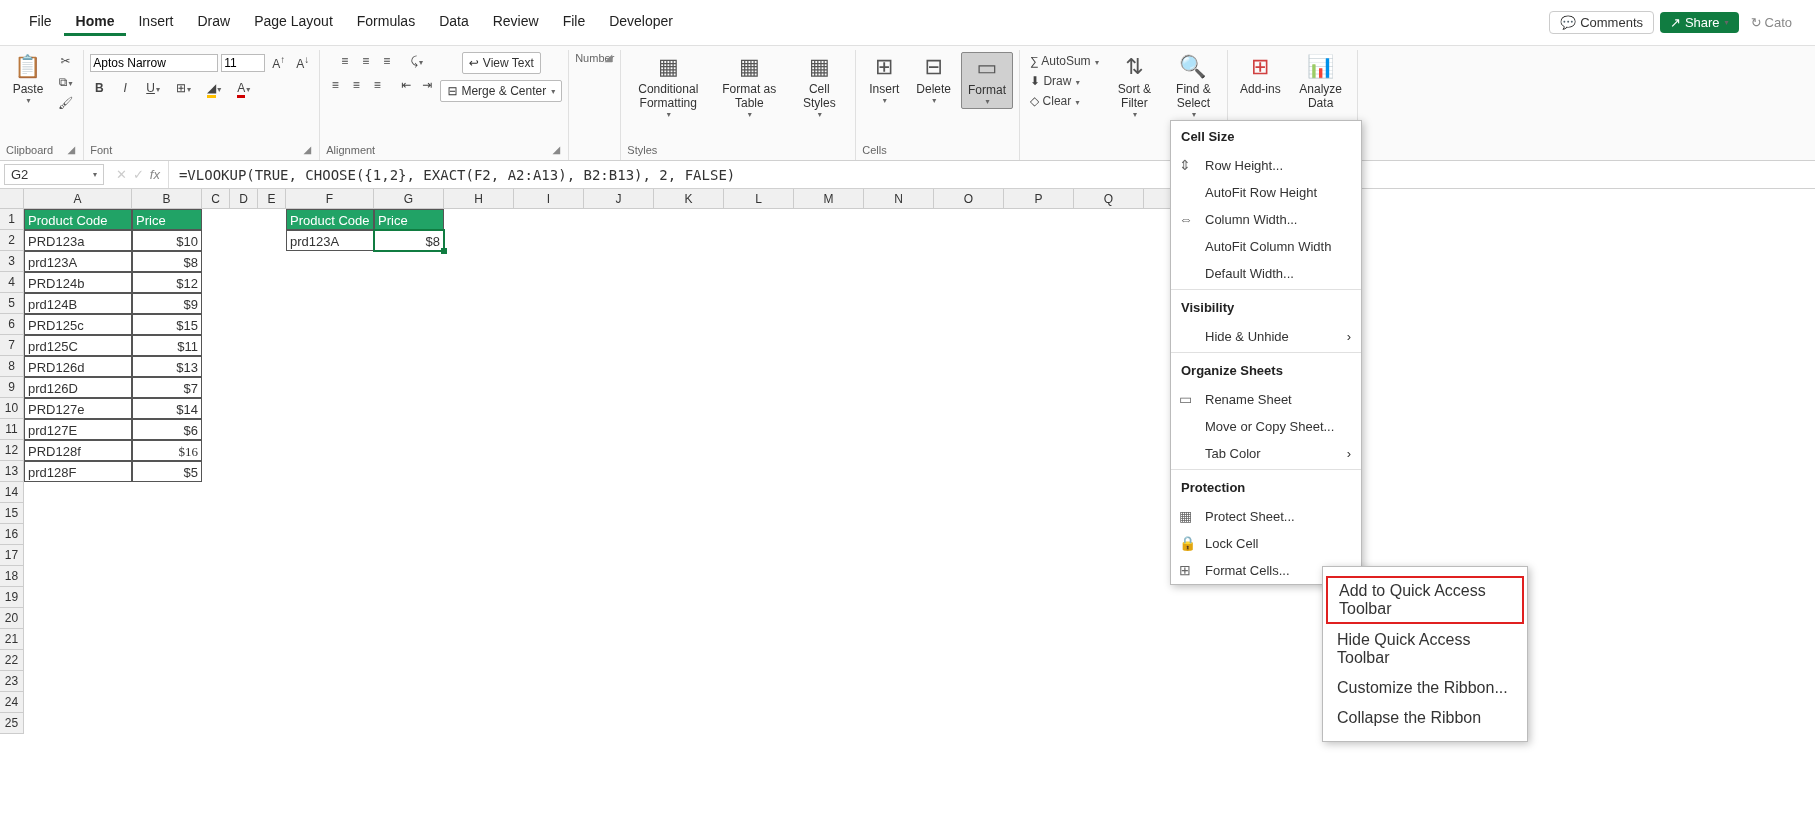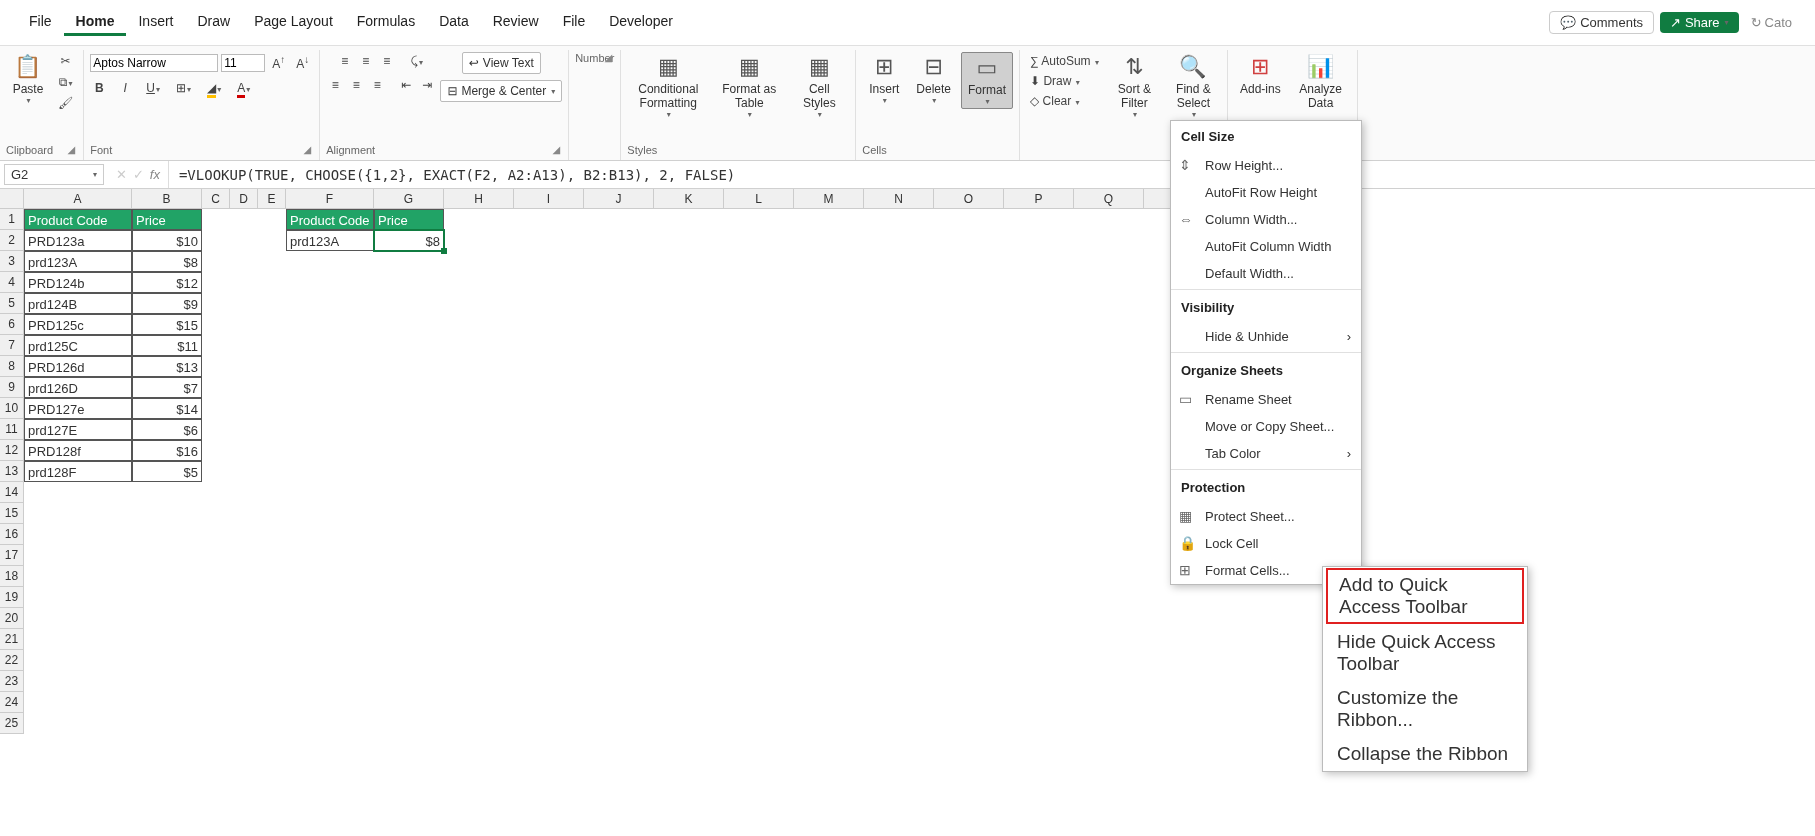--- a/index.html
+++ b/index.html
@@ -53,21 +53,21 @@
 .sel-handle { position:absolute; width:6px; height:6px; background:#107c41; }
 
 
 .format-menu { position:absolute; left:1170px; top:120px; width:192px; background:#fff; border:1px solid #bbb; box-shadow:2px 2px 8px rgba(0,0,0,0.25); font-size:13px; z-index:50; }
 .format-menu .sect { font-weight:600; padding:8px 10px; background:#fff; color:#222; }
 .format-menu .mi { padding:6px 10px 6px 34px; position:relative; cursor:pointer; display:flex; justify-content:space-between; align-items:center; }
 .format-menu .mi .mic { position:absolute; left:8px; top:5px; font-size:14px; color:#666; }
 .format-menu .sep { height:1px; background:#e0e0e0; margin:2px 0; }
 
 
-.ctx-menu { position:absolute; left:1322px; top:566px; width:206px; background:#fff; border:1px solid #bbb; box-shadow:2px 2px 8px rgba(0,0,0,0.25); font-size:19px; z-index:60; padding:0 0; }
+.ctx-menu { position:absolute; left:1322px; top:566px; width:206px; background:#fff; border:1px solid #bbb; box-shadow:2px 2px 8px rgba(0,0,0,0.25); font-size:16px; z-index:60; padding:8px 0; }
 .ctx-menu .ci { padding:6px 14px; cursor:pointer; }
 .ctx-menu .ci.hl { border:2px solid #e02020; margin:1px 3px; padding:4px 11px; }
 .u { text-decoration:underline; }
 </style>
 </head>
 <body>
 
 <div class="menubar">
   <div id="tabs-container" style="display: flex;">
       <div class="tab">File</div>
@@ -333,21 +333,21 @@
       <div class="cell bord r" style="left: 108px; top: 126px; width: 70px;">$11</div>
       <div class="cell bord" style="left: 0px; top: 147px; width: 108px;">PRD126d</div>
       <div class="cell bord r" style="left: 108px; top: 147px; width: 70px;">$13</div>
       <div class="cell bord" style="left: 0px; top: 168px; width: 108px;">prd126D</div>
       <div class="cell bord r" style="left: 108px; top: 168px; width: 70px;">$7</div>
       <div class="cell bord" style="left: 0px; top: 189px; width: 108px;">PRD127e</div>
       <div class="cell bord r" style="left: 108px; top: 189px; width: 70px;">$14</div>
       <div class="cell bord" style="left: 0px; top: 210px; width: 108px;">prd127E</div>
       <div class="cell bord r" style="left: 108px; top: 210px; width: 70px;">$6</div>
       <div class="cell bord" style="left: 0px; top: 231px; width: 108px;">PRD128f</div>
-      <div class="cell bord r" style="left: 108px; top: 231px; width: 70px;">$16</div>
+      <div class="cell bord r" style="left: 108px; top: 231px; width: 70px; font-family: Liberation Serif, serif;">$16</div>
       <div class="cell bord" style="left: 0px; top: 252px; width: 108px;">prd128F</div>
       <div class="cell bord r" style="left: 108px; top: 252px; width: 70px;">$5</div>
       <div class="cell hdr bord" style="left: 262px; top: 0px; width: 88px;">Product Code</div>
       <div class="cell hdr bord" style="left: 350px; top: 0px; width: 70px;">Price</div>
       <div class="cell bord" style="left: 262px; top: 21px; width: 88px;">prd123A</div>
       <div class="cell bord r sel-cell" style="left: 350px; top: 21px; width: 70px;">$8</div>
       <div class="sel-handle" style="left: 417px; top: 39px;"></div>
     </div>
 </div>
 

